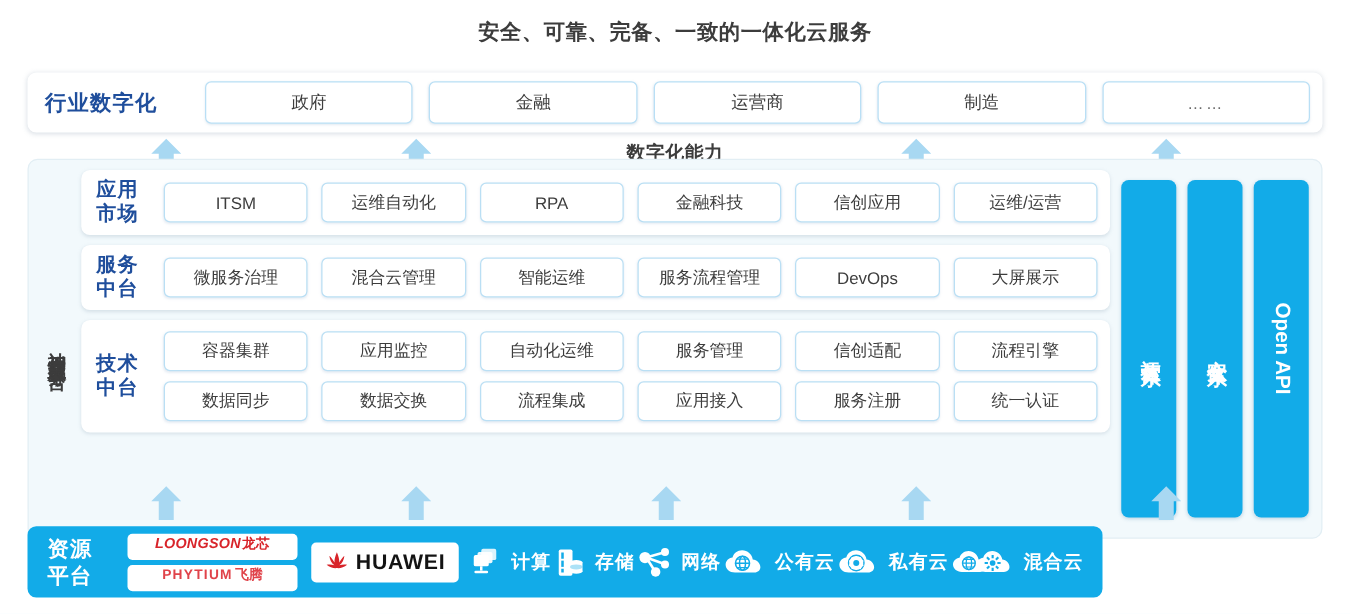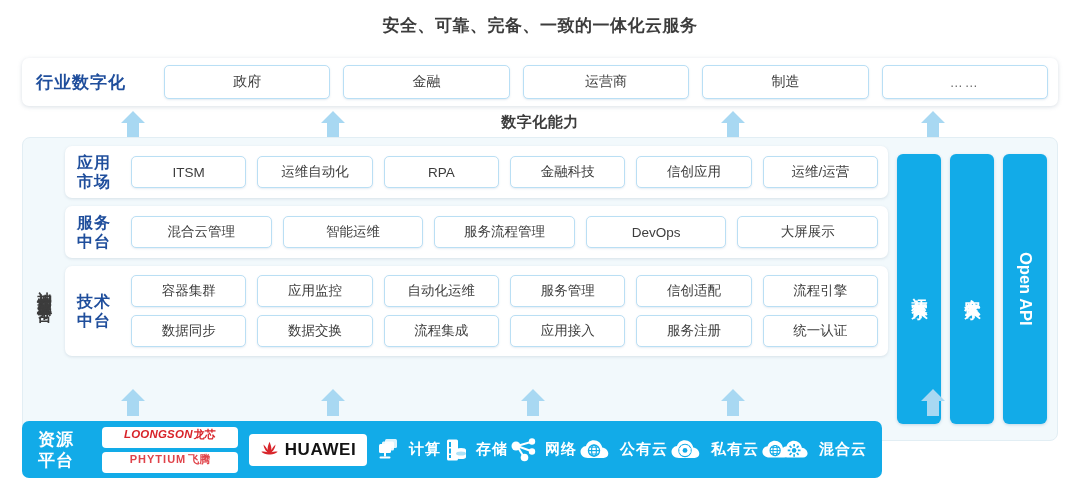--- a/index.html
+++ b/index.html
@@ -48,21 +48,21 @@
   .arrow svg{display:block;width:26px;height:28px;}
 
   
   .cap-title{
     position:absolute;left:0;top:113px;width:1080px;text-align:center;
     font-size:15px;font-weight:bold;color:#3c3c3c;letter-spacing:.5px;
   }
 
   
   .platform{
-    position:absolute;left:22px;top:137px;width:1036px;height:304px;
+    position:absolute;left:22px;top:127px;width:1036px;height:304px;
     background:#f2f9fc;border:1px solid #e2eef4;border-radius:8px;
     box-sizing:border-box;
     display:flex;
   }
   .platform-vlabel{
     flex:0 0 42px;display:flex;align-items:center;justify-content:center;
   }
   .platform-vlabel span{
     writing-mode:vertical-rl;
     font-size:15px;font-weight:bold;color:#3c3c3c;letter-spacing:2px;
@@ -207,20 +207,21 @@
           </div>
         </div>
 
         <div class="band one">
           <div class="band-label">
             <div>服务</div>
             <div>中台</div>
           </div>
           <div class="band-rows">
             <div class="chip-row">
+              <div class="chip">微服务治理</div>
               <div class="chip">混合云管理</div>
               <div class="chip">智能运维</div>
               <div class="chip">服务流程管理</div>
               <div class="chip">DevOps</div>
               <div class="chip">大屏展示</div>
             </div>
           </div>
         </div>
 
         <div class="band two">

